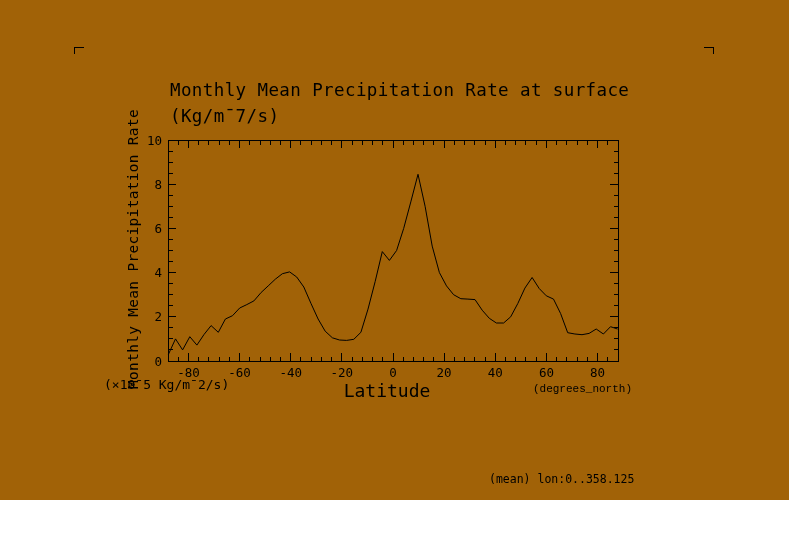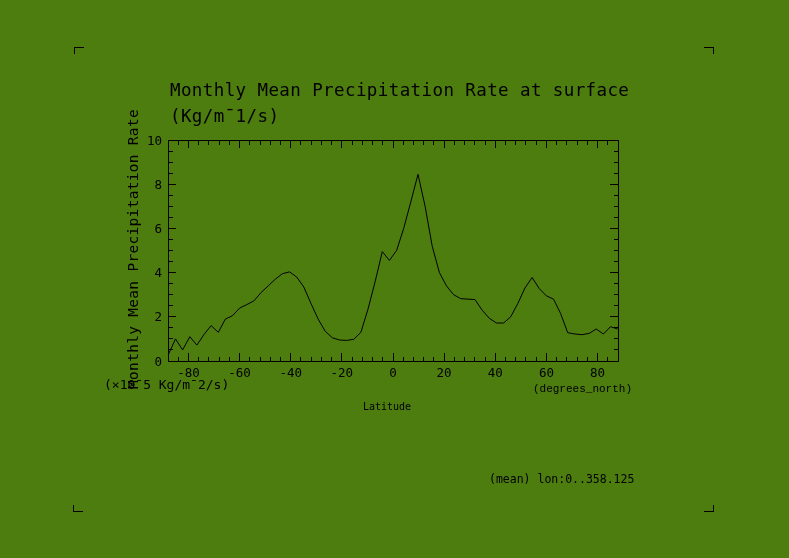--- a/index.html
+++ b/index.html
@@ -1,50 +1,50 @@
 <!DOCTYPE html>
 <html><head>
 <meta charset="utf-8">
 <style>
   html,body{margin:0;padding:0;background:#ffffff;}
   .canvas{
-    position:relative;width:789px;height:558px;background:#4d7c0f;
+    position:relative;width:789px;height:500px;background:#a16207;
     font-family:"DejaVu Sans Mono","Liberation Mono",monospace;color:#000;
     overflow:hidden;
   }
   .mark{position:absolute;width:9px;height:6px;}
   .mark.tl{border-top:1px solid #000;border-left:1px solid #000;}
   .mark.tr{border-top:1px solid #000;border-right:1px solid #000;}
   .mark.bl{border-bottom:1px solid #000;border-left:1px solid #000;}
   .mark.br{border-bottom:1px solid #000;border-right:1px solid #000;}
   .title1{position:absolute;left:170px;top:80px;font-size:17.5px;letter-spacing:0.4px;white-space:nowrap;}
   .title2{position:absolute;left:170px;top:106px;font-size:17.5px;letter-spacing:0.4px;white-space:nowrap;}
   .ylab{
     position:absolute;left:133px;top:249px;font-size:14.5px;letter-spacing:0.3px;
     white-space:nowrap;transform:translate(-50%,-50%) rotate(-90deg);
   }
   .yunits{position:absolute;left:104px;top:377px;font-size:13px;white-space:nowrap;text-align:center;}
   .xunits{position:absolute;right:157px;top:383px;font-size:11px;white-space:nowrap;font-family:Liberation Mono, monospace;}
-  .xlab{position:absolute;left:387px;top:401px;font-size:10px;transform:translateX(-50%);white-space:nowrap;}
+  .xlab{position:absolute;left:387px;top:380px;font-size:18px;transform:translateX(-50%);white-space:nowrap;}
   .annot{position:absolute;left:489px;top:472px;font-size:11.5px;white-space:nowrap;text-align:right;}
   svg{position:absolute;left:0;top:0;}
   svg text{font-family:"DejaVu Sans Mono","Liberation Mono",monospace;}
 </style>
 </head>
 <body>
 
 <div class="canvas">
 
   <div class="mark tl" style="left:74px;top:47px;"></div>
   <div class="mark tr" style="left:704px;top:47px;"></div>
   <div class="mark bl" style="left:73px;top:505px;"></div>
   <div class="mark br" style="left:704px;top:505px;"></div>
 
   <div class="title1">Monthly Mean Precipitation Rate at surface</div>
-  <div class="title2">(Kg/m¯1/s)</div>
+  <div class="title2">(Kg/m¯7/s)</div>
   <div class="ylab">Monthly Mean Precipitation Rate</div>
 
   <svg id="plot" width="789" height="558" viewBox="0 0 789 558">
       <rect x="168" y="140" width="450" height="221" fill="none" stroke="#000000" stroke-width="1" shape-rendering="crispEdges"></rect>
       <line x1="168" y1="361" x2="168" y2="356.5" stroke="#000000" stroke-width="1" shape-rendering="crispEdges"></line>
       <line x1="168" y1="140" x2="168" y2="144.5" stroke="#000000" stroke-width="1" shape-rendering="crispEdges"></line>
       <line x1="178.22727272727272" y1="361" x2="178.22727272727272" y2="356.5" stroke="#000000" stroke-width="1" shape-rendering="crispEdges"></line>
       <line x1="178.22727272727272" y1="140" x2="178.22727272727272" y2="144.5" stroke="#000000" stroke-width="1" shape-rendering="crispEdges"></line>
       <line x1="188.45454545454544" y1="361" x2="188.45454545454544" y2="353" stroke="#000000" stroke-width="1" shape-rendering="crispEdges"></line>
       <line x1="188.45454545454544" y1="140" x2="188.45454545454544" y2="148" stroke="#000000" stroke-width="1" shape-rendering="crispEdges"></line>

